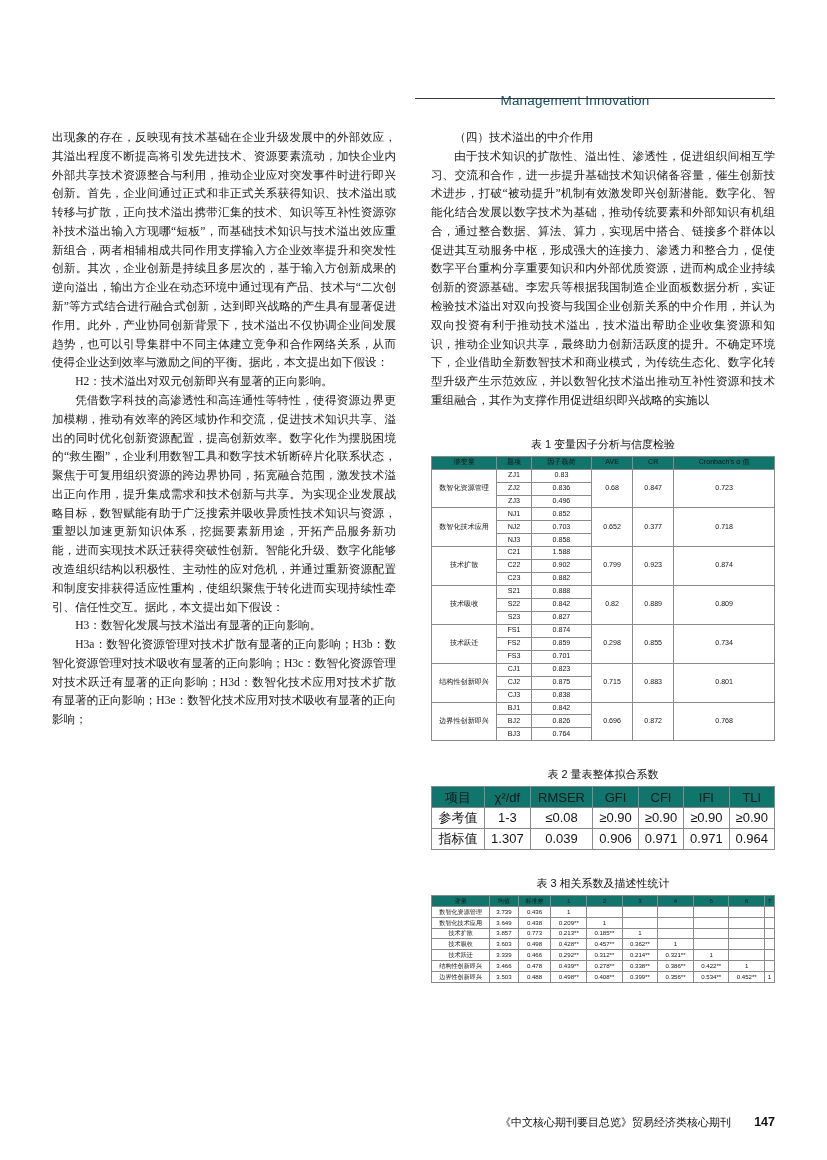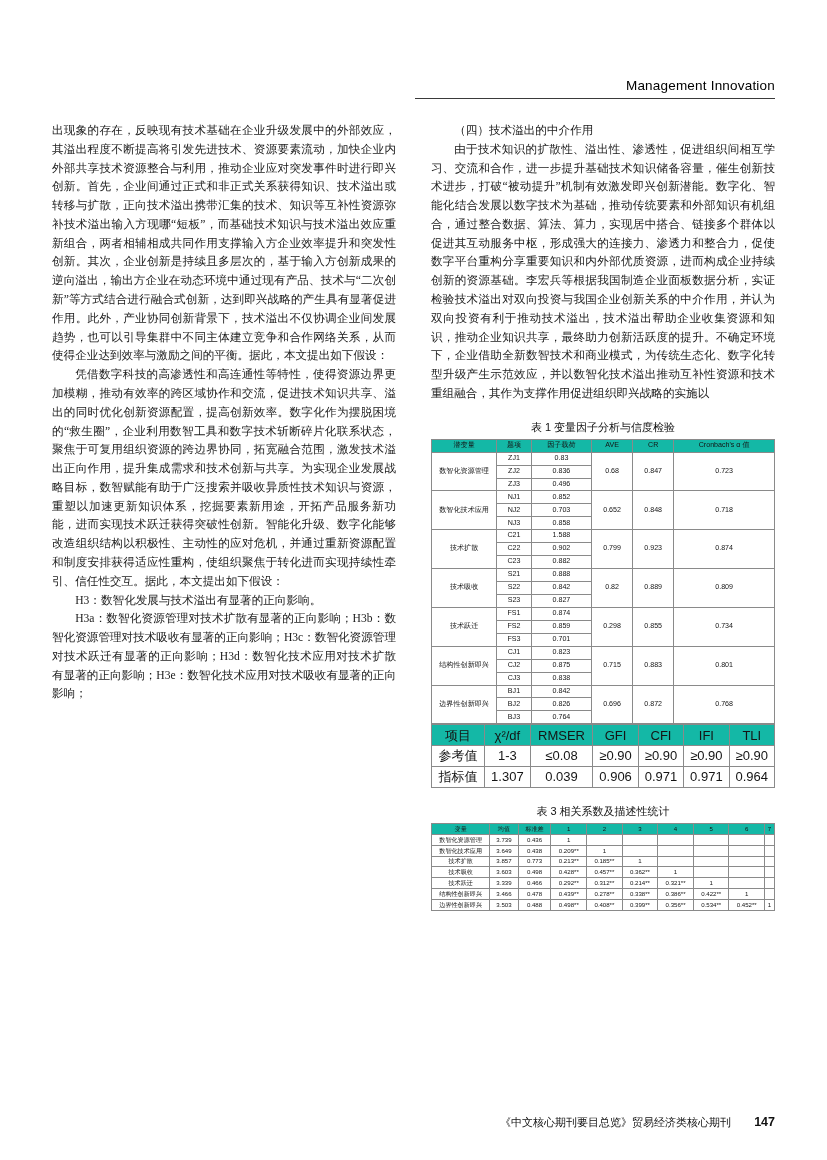--- a/index.html
+++ b/index.html
@@ -1,30 +1,30 @@
 <!DOCTYPE html>
 <html><head>
 <meta charset="utf-8">
 <style>
   html,body{margin:0;padding:0;background:#ffffff;}
   body{width:827px;height:1160px;font-family:"Liberation Serif",serif;color:#1a1a1a;}
   .page{position:relative;width:827px;height:1160px;box-sizing:border-box;padding:0;}
-  .header{position:absolute;top:78px;right:52px;width:400px;text-align:right;
-          font-family:"Liberation Sans",sans-serif;font-size:13.5px;color:#000000;letter-spacing:.2px;}
+  .header{position:absolute;top:93px;right:52px;width:400px;text-align:center;
+          font-family:"Liberation Sans",sans-serif;font-size:13.5px;color:#0c4a6e;letter-spacing:.2px;}
   .header-rule{position:absolute;top:98px;left:415px;right:52px;height:1.1px;background:#3a3a3a;}
   .cols{position:absolute;top:118px;left:52px;right:52px;bottom:62px;}
-  .col{position:absolute;top:4px;width:344px;}
+  .col{position:absolute;top:11px;width:344px;}
   .col-left{left:0;}
   .col-right{left:379px;}
   p{margin:0;font-size:11.6px;line-height:1.62;text-align:justify;text-justify:inter-ideograph;}
   p.ind{text-indent:2em;}
-  .tbl-title{font-family:"Liberation Sans",sans-serif;font-size:11px;text-align:center;margin:16px 0 4px;color:#111;}
+  .tbl-title{font-family:"Liberation Sans",sans-serif;font-size:11px;text-align:center;margin:26px 0 4px;color:#111;}
   table{border-collapse:collapse;width:100%;font-size:7.1px;font-family:"Liberation Sans",sans-serif;color:#141414;}
   table td,table th{border:.6px solid #8a8a8a;padding:1.2px 2px;text-align:center;vertical-align:middle;line-height:1.35;}
-  table th{font-weight:normal;background:#14b8a6;}
+  table th{font-weight:normal;background:#0f766e;}
   .t1 td,.t1 th{height:9px;}
   .t1 .lbl{width:19%;}
   .t2 td,.t2 th{height:11px;font-size:13px;}
   .t3{font-size:6.1px;}
   .t3 td,.t3 th{padding:.8px 1px;height:8px;}
   .t3 .vn{width:17%;text-align:center;}
   .footer{position:absolute;bottom:30px;right:52px;font-family:"Liberation Sans",sans-serif;
           font-size:11px;color:#111;}
   .footer .pg{font-weight:bold;font-size:12.5px;margin-left:20px;}
 </style>
@@ -33,20 +33,21 @@
 
 <div class="page">
 
   <div class="header">Management Innovation</div>
   <div class="header-rule"></div>
 
   <div class="cols">
 
     <div class="col col-left">
       <p>出现象的存在，反映现有技术基础在企业升级发展中的外部效应，其溢出程度不断提高将引发先进技术、资源要素流动，加快企业内外部共享技术资源整合与利用，推动企业应对突发事件时进行即兴创新。首先，企业间通过正式和非正式关系获得知识、技术溢出或转移与扩散，正向技术溢出携带汇集的技术、知识等互补性资源弥补技术溢出输入方现哪“短板”，而基础技术知识与技术溢出效应重新组合，两者相辅相成共同作用支撑输入方企业效率提升和突发性创新。其次，企业创新是持续且多层次的，基于输入方创新成果的逆向溢出，输出方企业在动态环境中通过现有产品、技术与“二次创新”等方式结合进行融合式创新，达到即兴战略的产生具有显著促进作用。此外，产业协同创新背景下，技术溢出不仅协调企业间发展趋势，也可以引导集群中不同主体建立竞争和合作网络关系，从而使得企业达到效率与激励之间的平衡。据此，本文提出如下假设：</p>
+      <p class="ind">H2：技术溢出对双元创新即兴有显著的正向影响。</p>
       <p class="ind">凭借数字科技的高渗透性和高连通性等特性，使得资源边界更加模糊，推动有效率的跨区域协作和交流，促进技术知识共享、溢出的同时优化创新资源配置，提高创新效率。数字化作为摆脱困境的“救生圈”，企业利用数智工具和数字技术斩断碎片化联系状态，聚焦于可复用组织资源的跨边界协同，拓宽融合范围，激发技术溢出正向作用，提升集成需求和技术创新与共享。为实现企业发展战略目标，数智赋能有助于广泛搜索并吸收异质性技术知识与资源，重塑以加速更新知识体系，挖掘要素新用途，开拓产品服务新功能，进而实现技术跃迁获得突破性创新。智能化升级、数字化能够改造组织结构以积极性、主动性的应对危机，并通过重新资源配置和制度安排获得适应性重构，使组织聚焦于转化进而实现持续性牵引、信任性交互。据此，本文提出如下假设：</p>
       <p class="ind">H3：数智化发展与技术溢出有显著的正向影响。</p>
       <p class="ind">H3a：数智化资源管理对技术扩散有显著的正向影响；H3b：数智化资源管理对技术吸收有显著的正向影响；H3c：数智化资源管理对技术跃迁有显著的正向影响；H3d：数智化技术应用对技术扩散有显著的正向影响；H3e：数智化技术应用对技术吸收有显著的正向影响；</p>
     </div>
 
     <div class="col col-right">
       <p class="ind">（四）技术溢出的中介作用</p>
       <p class="ind">由于技术知识的扩散性、溢出性、渗透性，促进组织间相互学习、交流和合作，进一步提升基础技术知识储备容量，催生创新技术进步，打破“被动提升”机制有效激发即兴创新潜能。数字化、智能化结合发展以数字技术为基础，推动传统要素和外部知识有机组合，通过整合数据、算法、算力，实现居中搭合、链接多个群体以促进其互动服务中枢，形成强大的连接力、渗透力和整合力，促使数字平台重构分享重要知识和内外部优质资源，进而构成企业持续创新的资源基础。李宏兵等根据我国制造企业面板数据分析，实证检验技术溢出对双向投资与我国企业创新关系的中介作用，并认为双向投资有利于推动技术溢出，技术溢出帮助企业收集资源和知识，推动企业知识共享，最终助力创新活跃度的提升。不确定环境下，企业借助全新数智技术和商业模式，为传统生态化、数字化转型升级产生示范效应，并以数智化技术溢出推动互补性资源和技术重组融合，其作为支撑作用促进组织即兴战略的实施以</p>
 
       <div class="tbl-title">表 1  变量因子分析与信度检验</div>
@@ -76,21 +77,21 @@
             </tr>
             <tr>
               <td>ZJ3</td>
               <td>0.496</td>
             </tr>
             <tr>
               <td rowspan="3">数智化技术应用</td>
               <td>NJ1</td>
               <td>0.852</td>
               <td rowspan="3">0.652</td>
-              <td rowspan="3">0.848</td>
+              <td rowspan="3">0.377</td>
               <td rowspan="3">0.718</td>
             </tr>
             <tr>
               <td>NJ2</td>
               <td>0.703</td>
             </tr>
             <tr>
               <td>NJ3</td>
               <td>0.858</td>
             </tr>
@@ -170,20 +171,21 @@
               <td>BJ2</td>
               <td>0.826</td>
             </tr>
             <tr>
               <td>BJ3</td>
               <td>0.764</td>
             </tr>
           </tbody>
       </table>
 
+      <div class="tbl-title">表 2  量表整体拟合系数</div>
       <table class="t2">
         <thead>
             <tr>
           <th>项目</th>
           <th>χ²/df</th>
           <th>RMSER</th>
           <th>GFI</th>
           <th>CFI</th>
           <th>IFI</th>
           <th>TLI</th>

